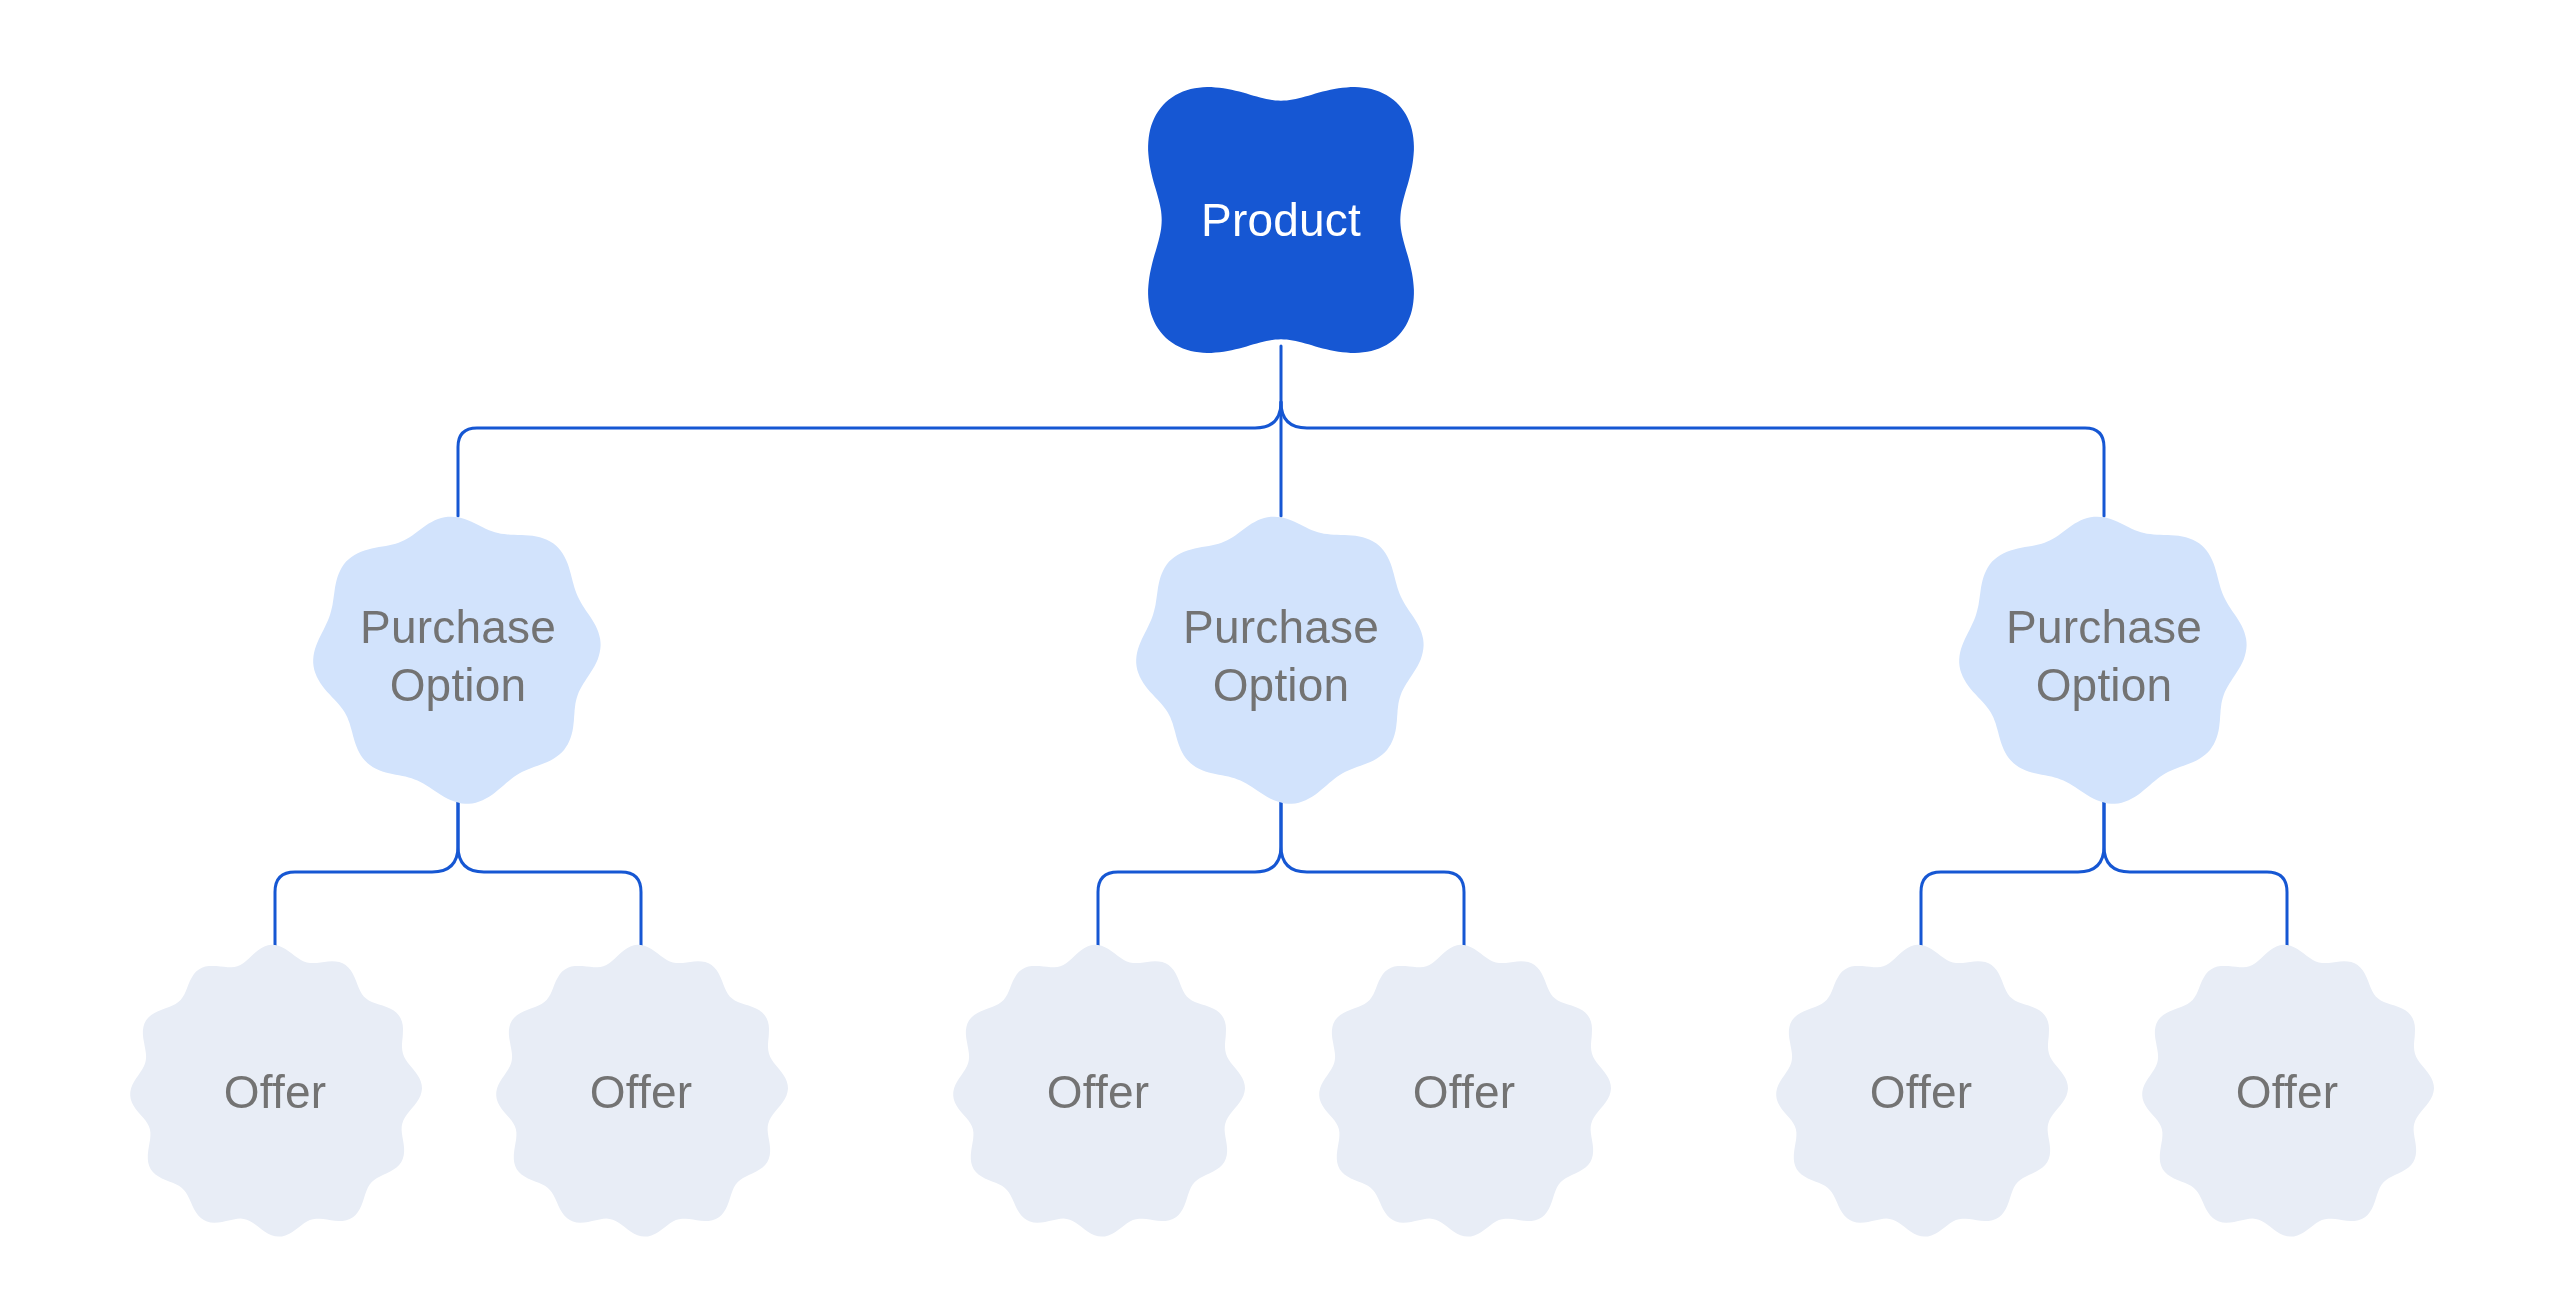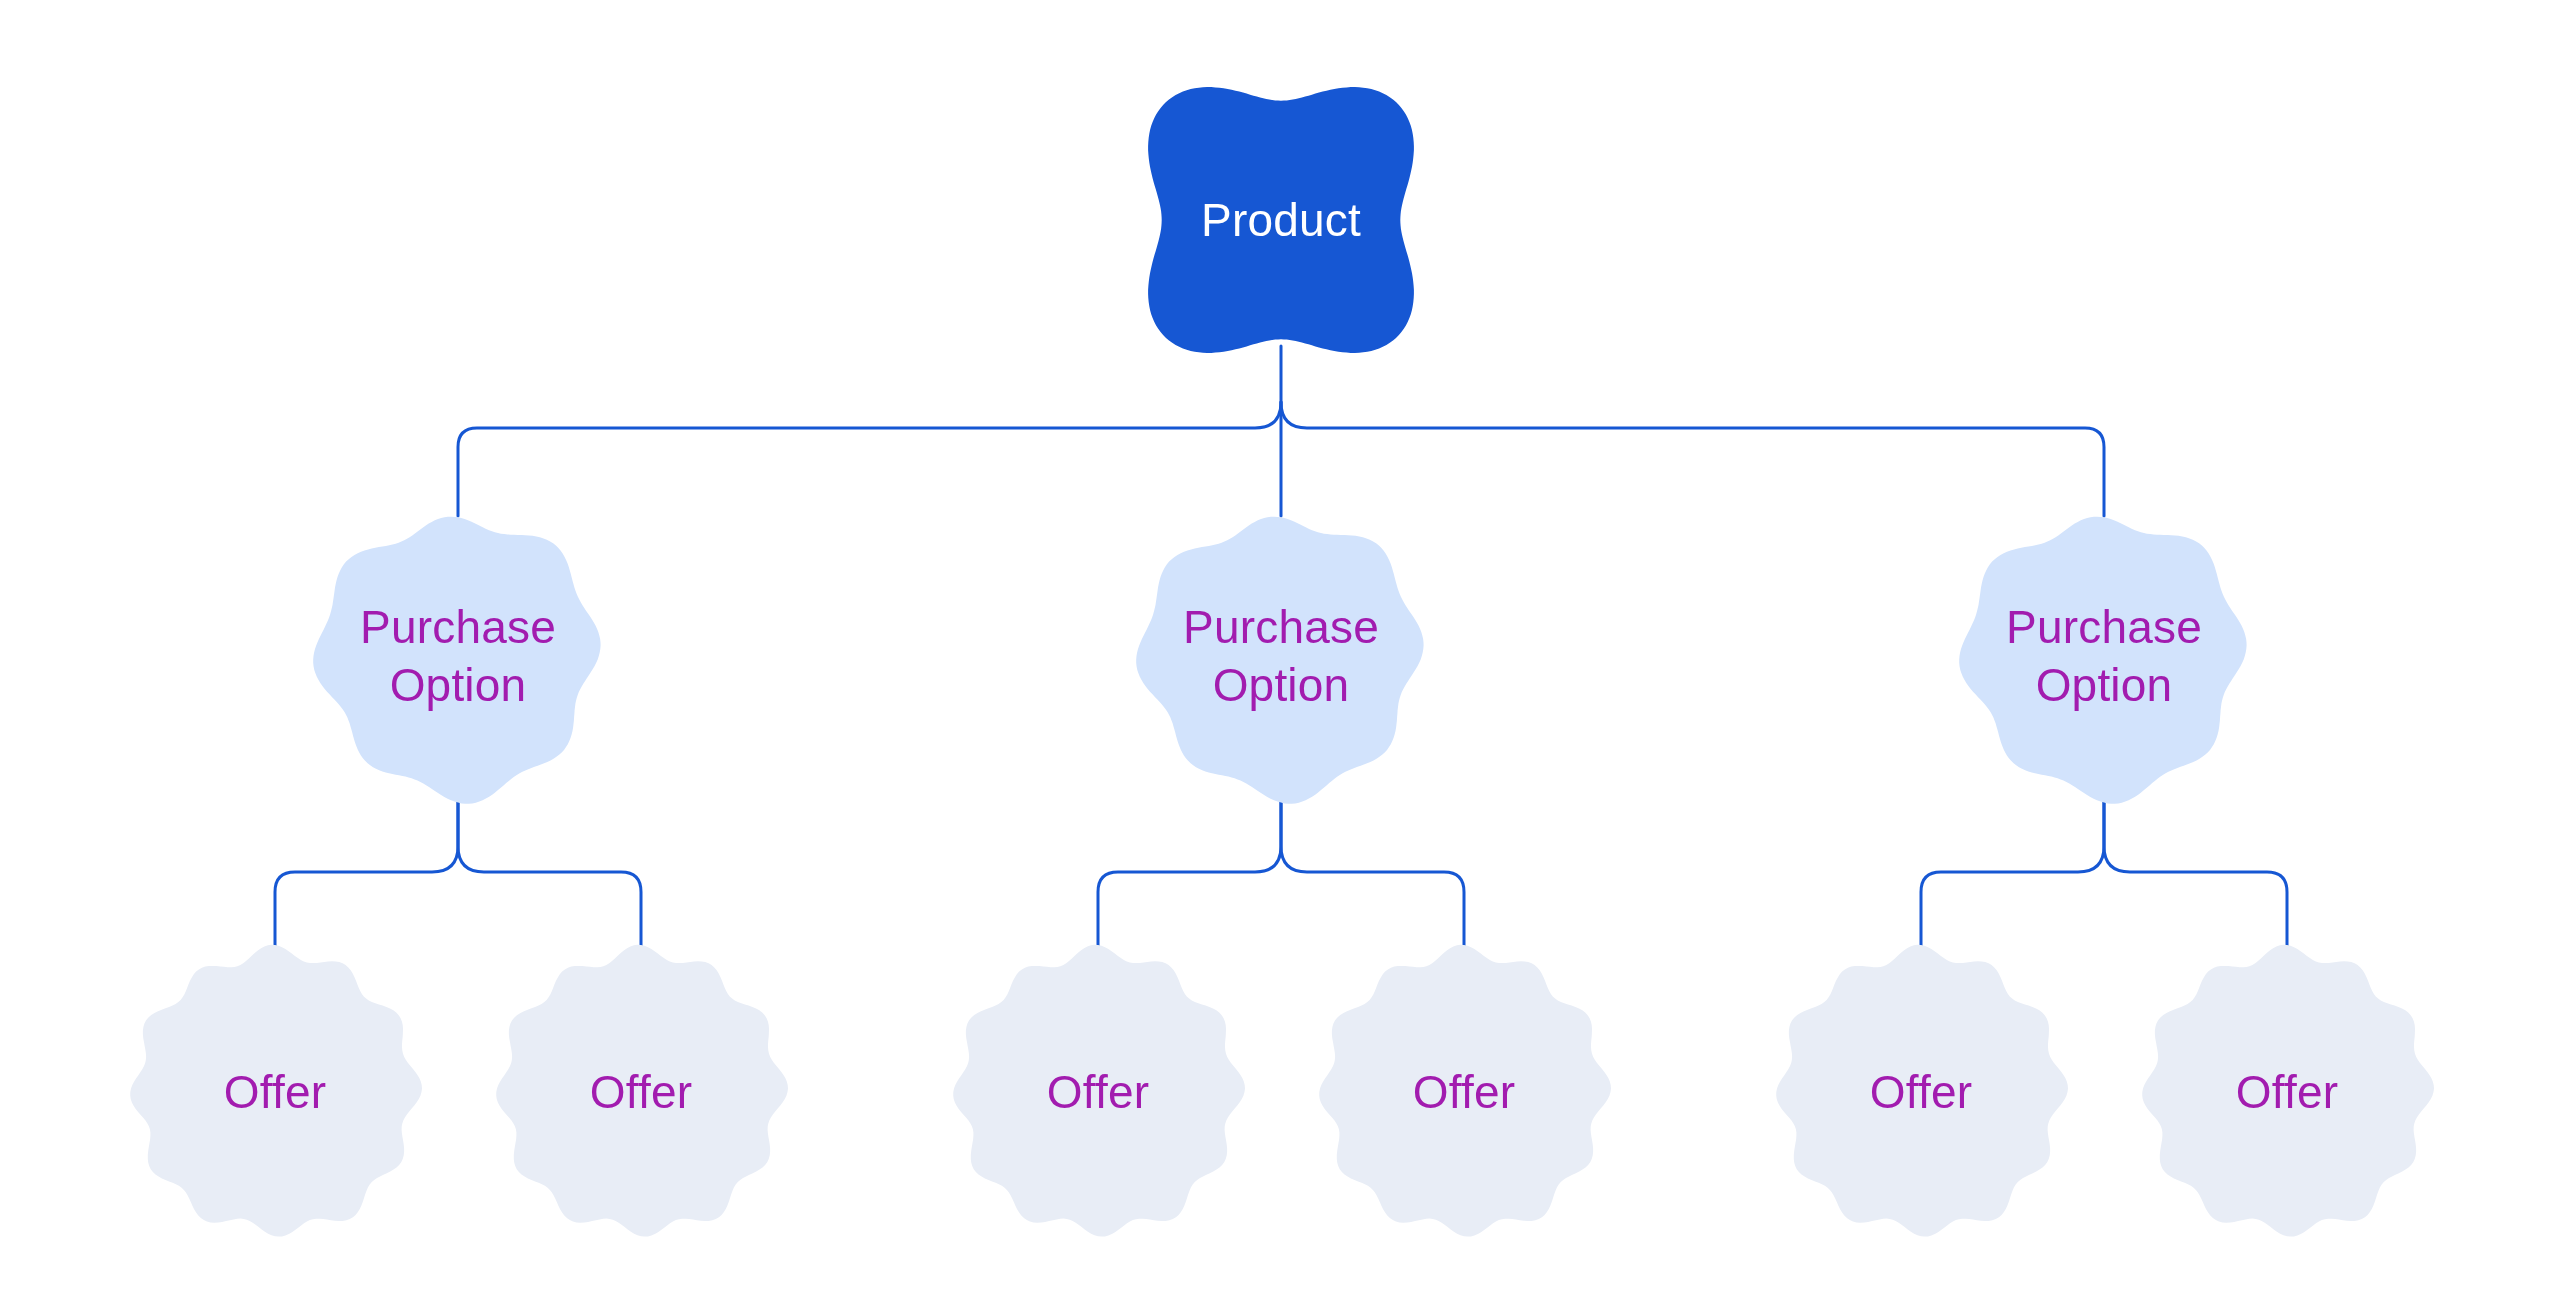--- a/index.html
+++ b/index.html
@@ -17,21 +17,21 @@
     display:flex;flex-direction:column;align-items:center;justify-content:center;
     text-align:center;
     font-size:46px;
     font-weight:500;
     line-height:58px;
     letter-spacing:0.2px;
     white-space:nowrap;
     pointer-events:none;
   }
   .node-label.product{color:#ffffff;}
-  .node-label.po, .node-label.offer{color:#a21caf;}
+  .node-label.po, .node-label.offer{color:#737373;}
 </style>
 </head>
 <body>
 
 <div class="canvas">
   <svg id="diagram-svg" viewBox="0 0 2560 1312">
       <path d="M458,516 V447 Q458,428 477,428 H1255 Q1281,428 1281,402" fill="none" stroke="#1657D3" stroke-width="3" stroke-linecap="round"></path>
       <path d="M2104,516 V447 Q2104,428 2085,428 H1307 Q1281,428 1281,402" fill="none" stroke="#1657D3" stroke-width="3" stroke-linecap="round"></path>
       <path d="M1281,346 V516" fill="none" stroke="#1657D3" stroke-width="3" stroke-linecap="round"></path>
       <path d="M275,950 V892 Q275,872 295,872 H432 Q458,872 458,846 V797" fill="none" stroke="#1657D3" stroke-width="3" stroke-linecap="round"></path>

